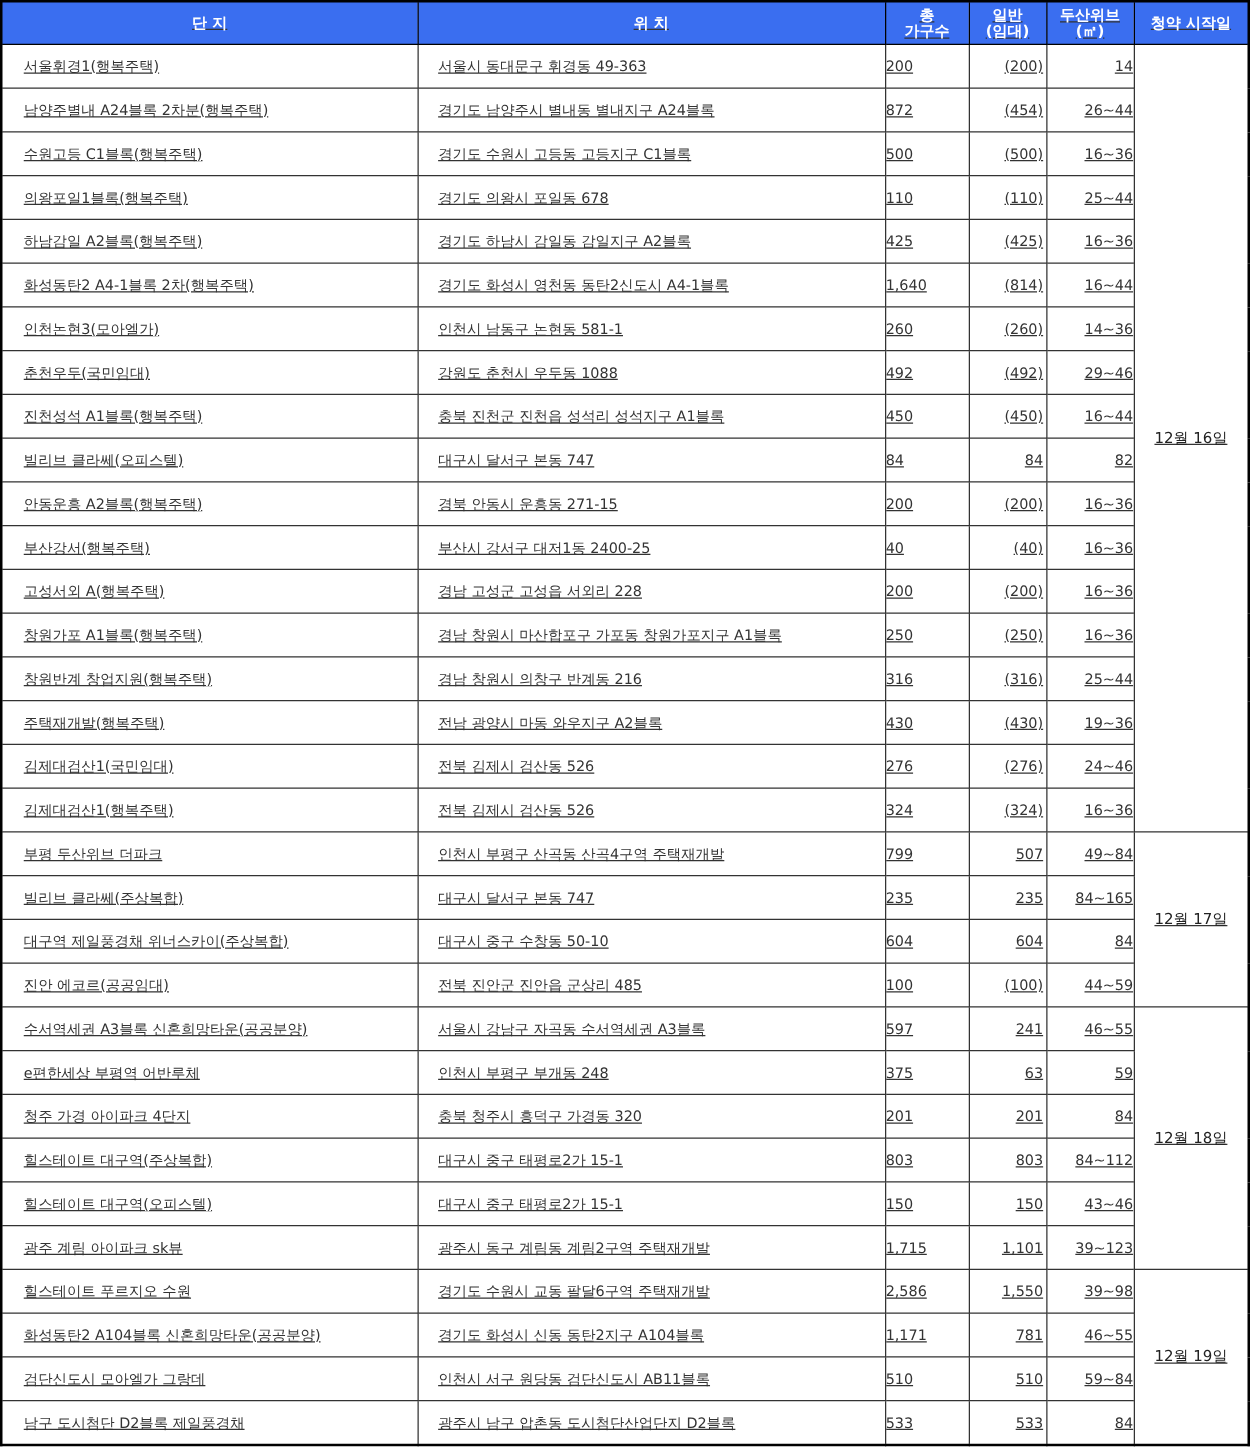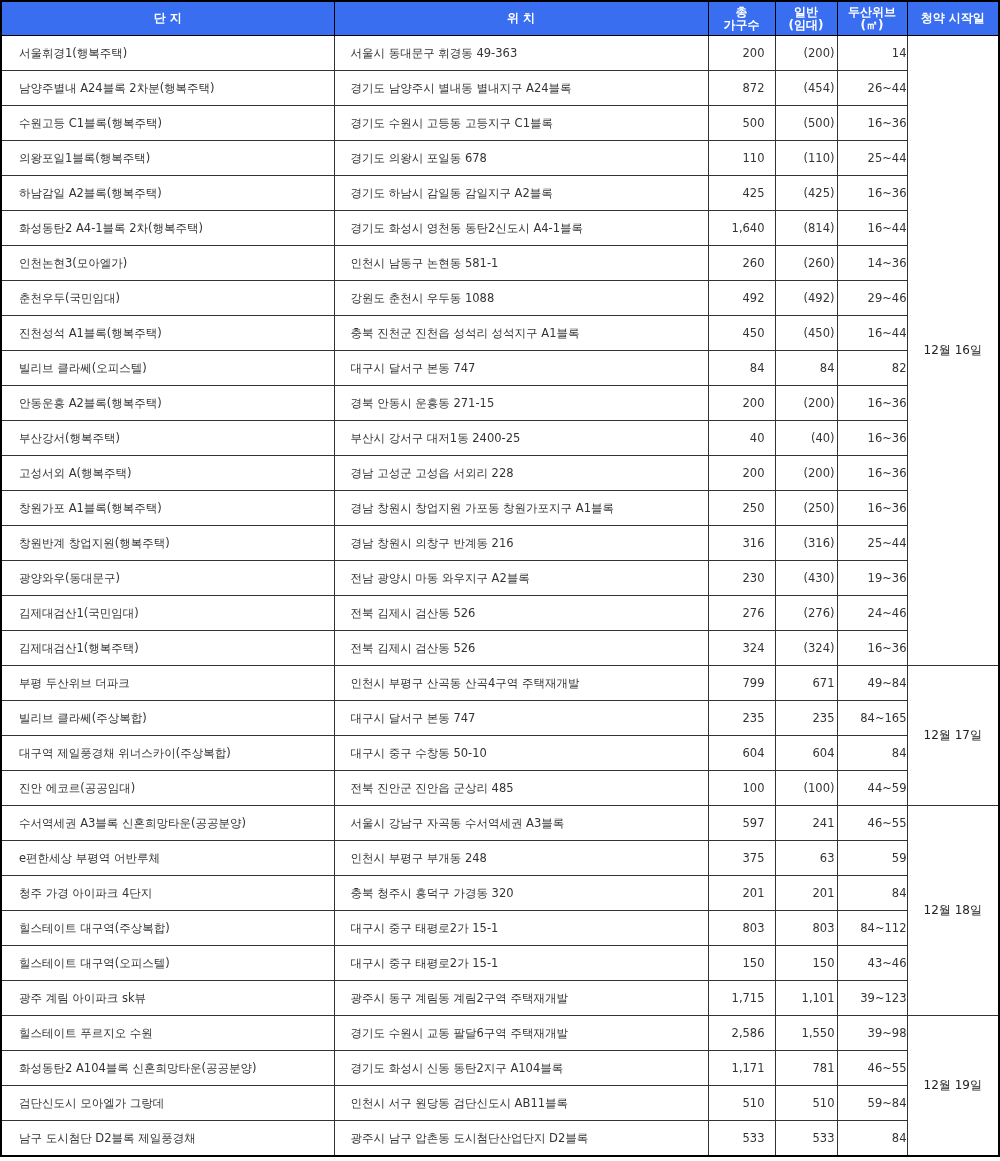--- a/index.html
+++ b/index.html
@@ -1,41 +1,41 @@
 <!DOCTYPE html>
 <html><head>
 <meta charset="utf-8">
 <style>
   html, body { margin:0; padding:0; background:#ffffff; }
   body { width:1000px; height:1161px; overflow:hidden; font-family:"DejaVu Sans", sans-serif; }
   table.sched {
     position:absolute; left:0; top:0;
     width:998px; border-collapse:collapse; table-layout:fixed;
     border:2px solid #000;
-    font-size:11.5px; color:#333;
+    font-size:11.5px; color:#333;text-decoration:underline;
   }
   table.sched col.c-name { width:333px; }
   table.sched col.c-loc  { width:374px; }
   table.sched col.c-tot  { width:67px; }
   table.sched col.c-gen  { width:62px; }
   table.sched col.c-area { width:70px; }
   table.sched col.c-date { width:92px; }
   thead th {
     background:#3a6ef0; color:#ffffff; font-weight:bold;
     height:33px; padding:0; border:1px solid #000;
     font-size:12px; line-height:13px; text-align:center;
   }
   thead th .hl { display:block; }
   tbody td {
     height:34px; padding:0; border:1px solid #333;
     white-space:nowrap; overflow:hidden;
   }
   td.name, td.loc { padding-left:17px; text-align:left; }
   td.loc { padding-left:16px;margin-top:47px; }
-  td.num { text-align:right; padding-right:10px;margin-left:27px; }
+  td.num { text-align:left; padding-right:10px;margin-left:27px; }
   td.gen { text-align:right; padding-right:2px; }
   td.area { text-align:right; }
   td.date { text-align:center; font-size:12px; color:#222; background:#fff; }
 </style>
 </head>
 <body>
 
 <table class="sched">
   <colgroup>
     <col class="c-name">
@@ -152,36 +152,36 @@
       </tr>
       <tr>
         <td class="name">고성서외 A(행복주택)</td>
         <td class="loc">경남 고성군 고성읍 서외리 228</td>
         <td class="num">200</td>
         <td class="gen">(200)</td>
         <td class="area">16~36</td>
       </tr>
       <tr>
         <td class="name">창원가포 A1블록(행복주택)</td>
-        <td class="loc">경남 창원시 창업지원 가포동 창원가포지구 A1블록</td>
+        <td class="loc">경남 창원시 마산합포구 가포동 창원가포지구 A1블록</td>
         <td class="num">250</td>
         <td class="gen">(250)</td>
         <td class="area">16~36</td>
       </tr>
       <tr>
         <td class="name">창원반계 창업지원(행복주택)</td>
         <td class="loc">경남 창원시 의창구 반계동 216</td>
         <td class="num">316</td>
         <td class="gen">(316)</td>
         <td class="area">25~44</td>
       </tr>
       <tr>
-        <td class="name">광양와우(동대문구)</td>
+        <td class="name">주택재개발(행복주택)</td>
         <td class="loc">전남 광양시 마동 와우지구 A2블록</td>
-        <td class="num">230</td>
+        <td class="num">430</td>
         <td class="gen">(430)</td>
         <td class="area">19~36</td>
       </tr>
       <tr>
         <td class="name">김제대검산1(국민임대)</td>
         <td class="loc">전북 김제시 검산동 526</td>
         <td class="num">276</td>
         <td class="gen">(276)</td>
         <td class="area">24~46</td>
       </tr>
@@ -189,21 +189,21 @@
         <td class="name">김제대검산1(행복주택)</td>
         <td class="loc">전북 김제시 검산동 526</td>
         <td class="num">324</td>
         <td class="gen">(324)</td>
         <td class="area">16~36</td>
       </tr>
       <tr>
         <td class="name">부평 두산위브 더파크</td>
         <td class="loc">인천시 부평구 산곡동 산곡4구역 주택재개발</td>
         <td class="num">799</td>
-        <td class="gen">671</td>
+        <td class="gen">507</td>
         <td class="area">49~84</td>
         <td class="date" rowspan="4">12월 17일</td>
       </tr>
       <tr>
         <td class="name">빌리브 클라쎄(주상복합)</td>
         <td class="loc">대구시 달서구 본동 747</td>
         <td class="num">235</td>
         <td class="gen">235</td>
         <td class="area">84~165</td>
       </tr>

